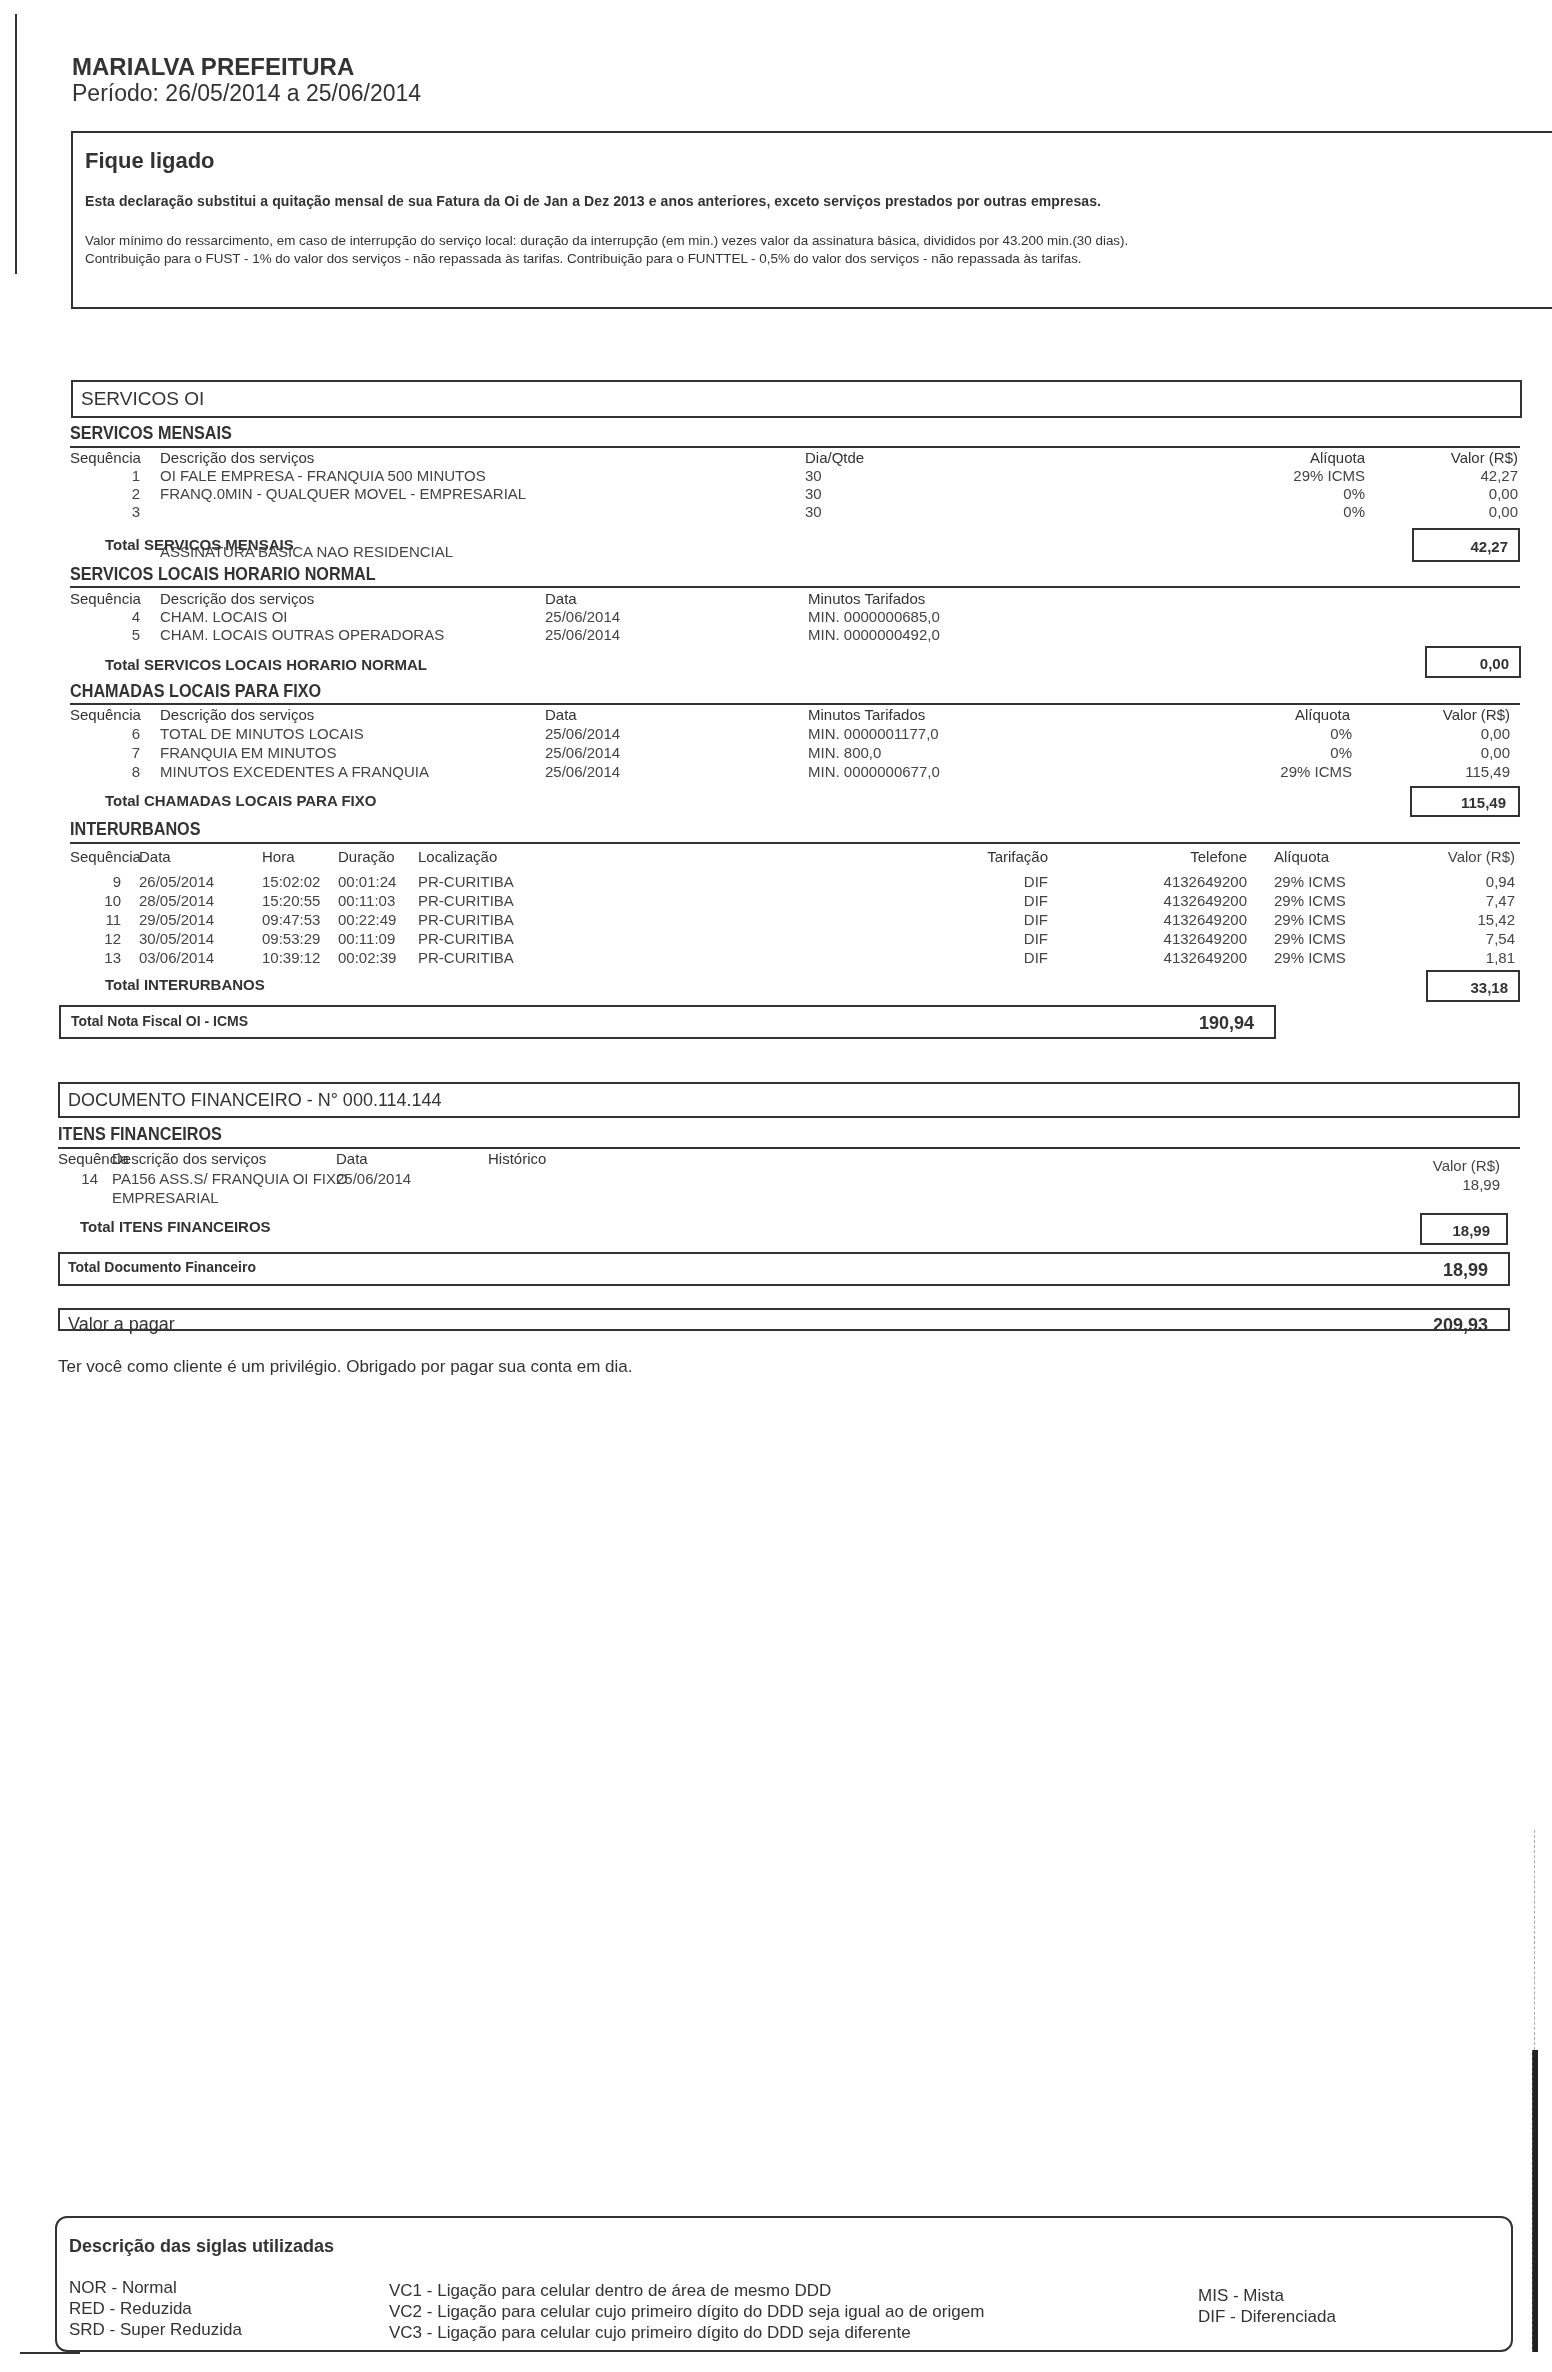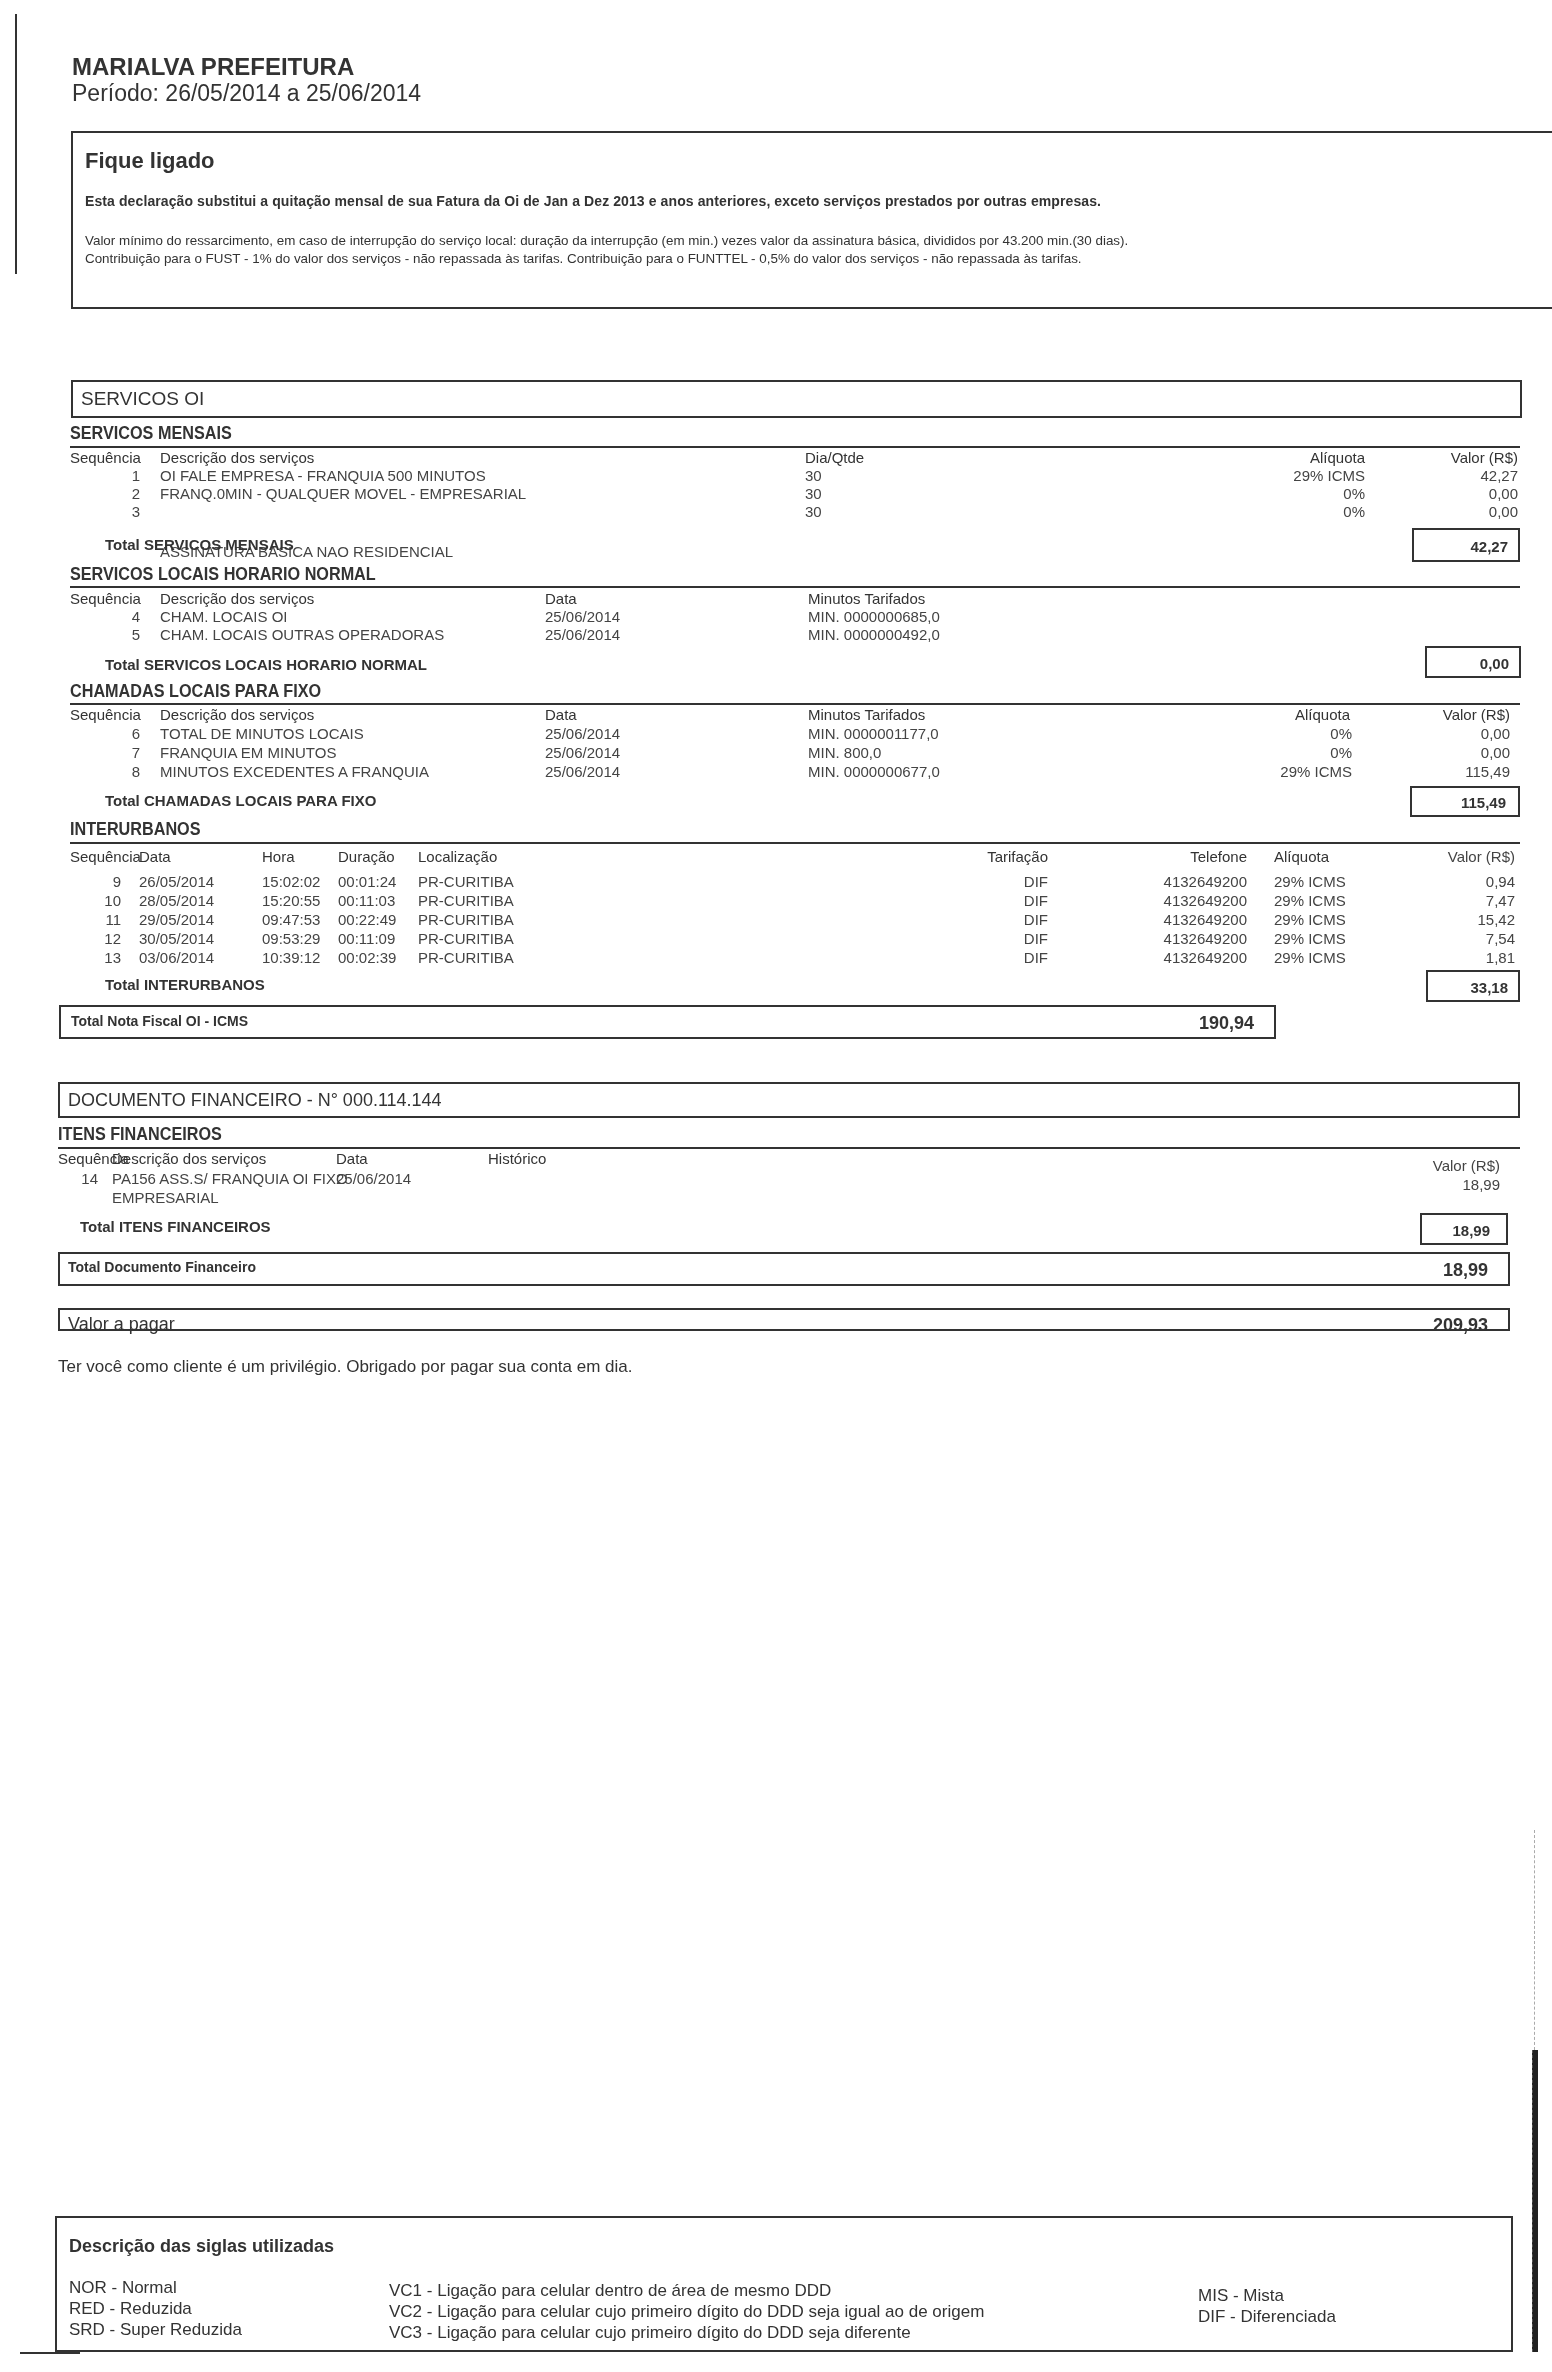--- a/index.html
+++ b/index.html
@@ -250,21 +250,21 @@
   <div class="abs big-val" style="right:20px; top:6px;">18,99</div>
 </div>
 
 <div class="box" style="left:58px; top:1308px; width:1452px; height:23px;">
   <div class="abs sec-head" style="left:8px; top:4px; font-size:18px;">Valor a pagar</div>
   <div class="abs big-val" style="right:20px; top:5px;">209,93</div>
 </div>
 
 <div class="abs small" style="left:58px; top:1357px;">Ter você como cliente é um privilégio. Obrigado por pagar sua conta em dia.</div>
 
-<div class="box" style="left:55px; top:2216px; width:1458px; height:136px;">
+<div class="box" style="left:55px; top:2216px; width:1458px; height:136px;border-radius:12px;">
   <div class="abs fl-title" style="left:12px; top:18px; font-size:18px;">Descrição das siglas utilizadas</div>
   <div class="abs small" style="left:12px; top:60px;">NOR - Normal</div>
   <div class="abs small" style="left:12px; top:81px;">RED - Reduzida</div>
   <div class="abs small" style="left:12px; top:102px;">SRD - Super Reduzida</div>
   <div class="abs small" style="left:332px; top:63px;">VC1 - Ligação para celular dentro de área de mesmo DDD</div>
   <div class="abs small" style="left:332px; top:84px;">VC2 - Ligação para celular cujo primeiro dígito do DDD seja igual ao de origem</div>
   <div class="abs small" style="left:332px; top:105px;">VC3 - Ligação para celular cujo primeiro dígito do DDD seja diferente</div>
   <div class="abs small" style="left:1141px; top:68px;">MIS - Mista</div>
   <div class="abs small" style="left:1141px; top:89px;">DIF - Diferenciada</div>
 </div>

